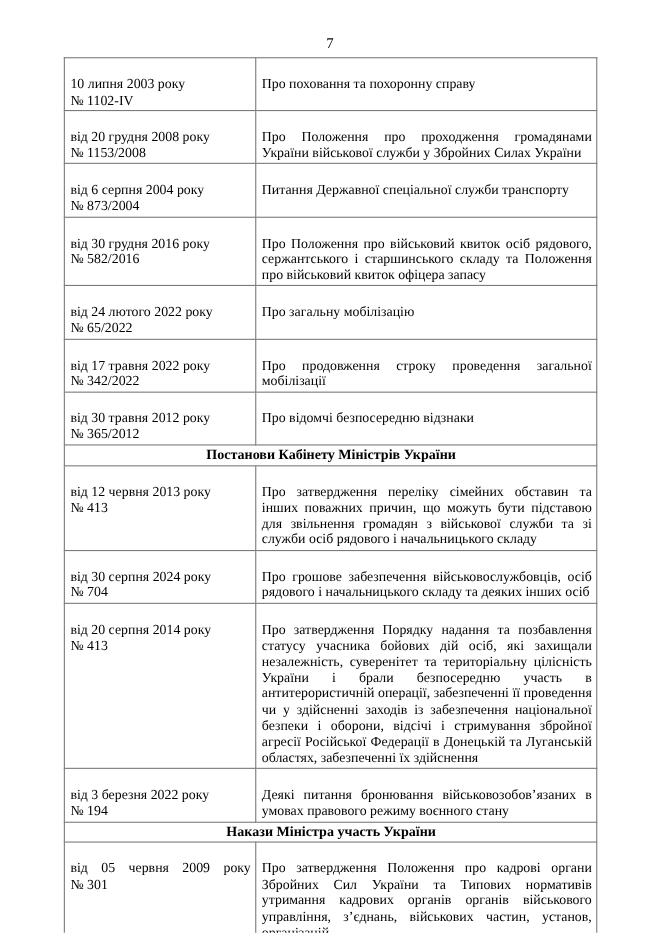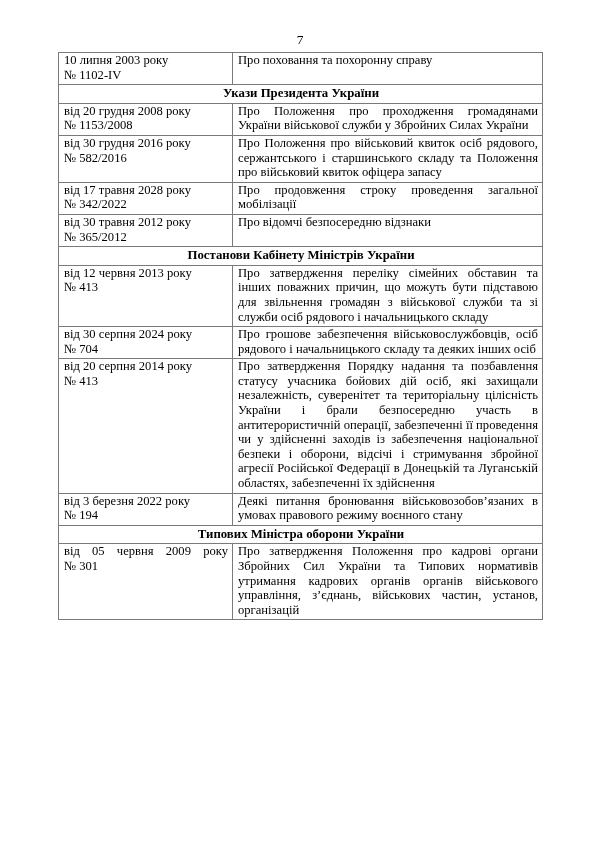--- a/index.html
+++ b/index.html
@@ -36,21 +36,21 @@
     position: absolute;
     top: 52px;
     left: 58px;
     width: 484px;
     border-collapse: collapse;
     table-layout: fixed;
   }
   .doc-table td {
     border: 1px solid #7a7a7a;
     vertical-align: top;
-    padding: 0 4px 2px 5px;
+    padding: 16px 4px 2px 5px;
     font-size: 12.6px;
     line-height: 14.6px;
     margin-top: 28px;
   }
   col.c-date { width: 174px; }
   col.c-title { width: 310px; }
 
   td.date-cell {
     text-align: left;
     white-space: pre-line;
@@ -89,32 +89,37 @@
     <colgroup>
       <col class="c-date">
       <col class="c-title">
     </colgroup>
     <tbody>
         <tr>
           <td class="date-cell"><span>10 липня 2003 року</span><span class="num-line">№ 1102-IV</span></td>
           <td class="title-cell">Про поховання та похоронну справу</td>
         </tr>
         <tr>
-          <td class="section-header" colspan="2">Укази Президента України</td>
+          <td class="date-cell"><span>від 20 грудня 2008 року</span><span class="num-line">№ 1153/2008</span></td>
+          <td class="title-cell">Про Положення про проходження громадянами України військової служби у Збройних Силах України</td>
         </tr>
         <tr>
-          <td class="date-cell"><span>від 20 грудня 2008 року</span><span class="num-line">№ 1153/2008</span></td>
-          <td class="title-cell">Про Положення про проходження громадянами України військової служби у Збройних Силах України</td>
+          <td class="date-cell"><span>від 6 серпня 2004 року</span><span class="num-line">№ 873/2004</span></td>
+          <td class="title-cell">Питання Державної спеціальної служби транспорту</td>
         </tr>
         <tr>
           <td class="date-cell"><span>від 30 грудня 2016 року</span><span class="num-line">№ 582/2016</span></td>
           <td class="title-cell">Про Положення про військовий квиток осіб рядового, сержантського і старшинського складу та Положення про військовий квиток офіцера запасу</td>
         </tr>
         <tr>
-          <td class="date-cell"><span>від 17 травня 2028 року</span><span class="num-line">№ 342/2022</span></td>
+          <td class="date-cell"><span>від 24 лютого 2022 року</span><span class="num-line">№ 65/2022</span></td>
+          <td class="title-cell">Про загальну мобілізацію</td>
+        </tr>
+        <tr>
+          <td class="date-cell"><span>від 17 травня 2022 року</span><span class="num-line">№ 342/2022</span></td>
           <td class="title-cell">Про продовження строку проведення загальної мобілізації</td>
         </tr>
         <tr>
           <td class="date-cell"><span>від 30 травня 2012 року</span><span class="num-line">№ 365/2012</span></td>
           <td class="title-cell">Про відомчі безпосередню відзнаки</td>
         </tr>
         <tr>
           <td class="section-header" colspan="2">Постанови Кабінету Міністрів України</td>
         </tr>
         <tr>
@@ -127,21 +132,21 @@
         </tr>
         <tr>
           <td class="date-cell"><span>від 20 серпня 2014 року</span><span class="num-line">№ 413</span></td>
           <td class="title-cell">Про затвердження Порядку надання та позбавлення статусу учасника бойових дій осіб, які захищали незалежність, суверенітет та територіальну цілісність України і брали безпосередню участь в антитерористичній операції, забезпеченні її проведення чи у здійсненні заходів із забезпечення національної безпеки і оборони, відсічі і стримування збройної агресії Російської Федерації в Донецькій та Луганській областях, забезпеченні їх здійснення</td>
         </tr>
         <tr>
           <td class="date-cell"><span>від 3 березня 2022 року</span><span class="num-line">№ 194</span></td>
           <td class="title-cell">Деякі питання бронювання військовозобов’язаних в умовах правового режиму воєнного стану</td>
         </tr>
         <tr>
-          <td class="section-header" colspan="2">Типових Міністра оборони України</td>
+          <td class="section-header" colspan="2">Накази Міністра участь України</td>
         </tr>
         <tr>
           <td class="date-cell justify"><span>від 05 червня 2009 року</span><span class="num-line">№ 301</span></td>
           <td class="title-cell">Про затвердження Положення про кадрові органи Збройних Сил України та Типових нормативів утримання кадрових органів органів військового управління, з’єднань, військових частин, установ, організацій</td>
         </tr>
       </tbody>
   </table>
 
 </div>
 

